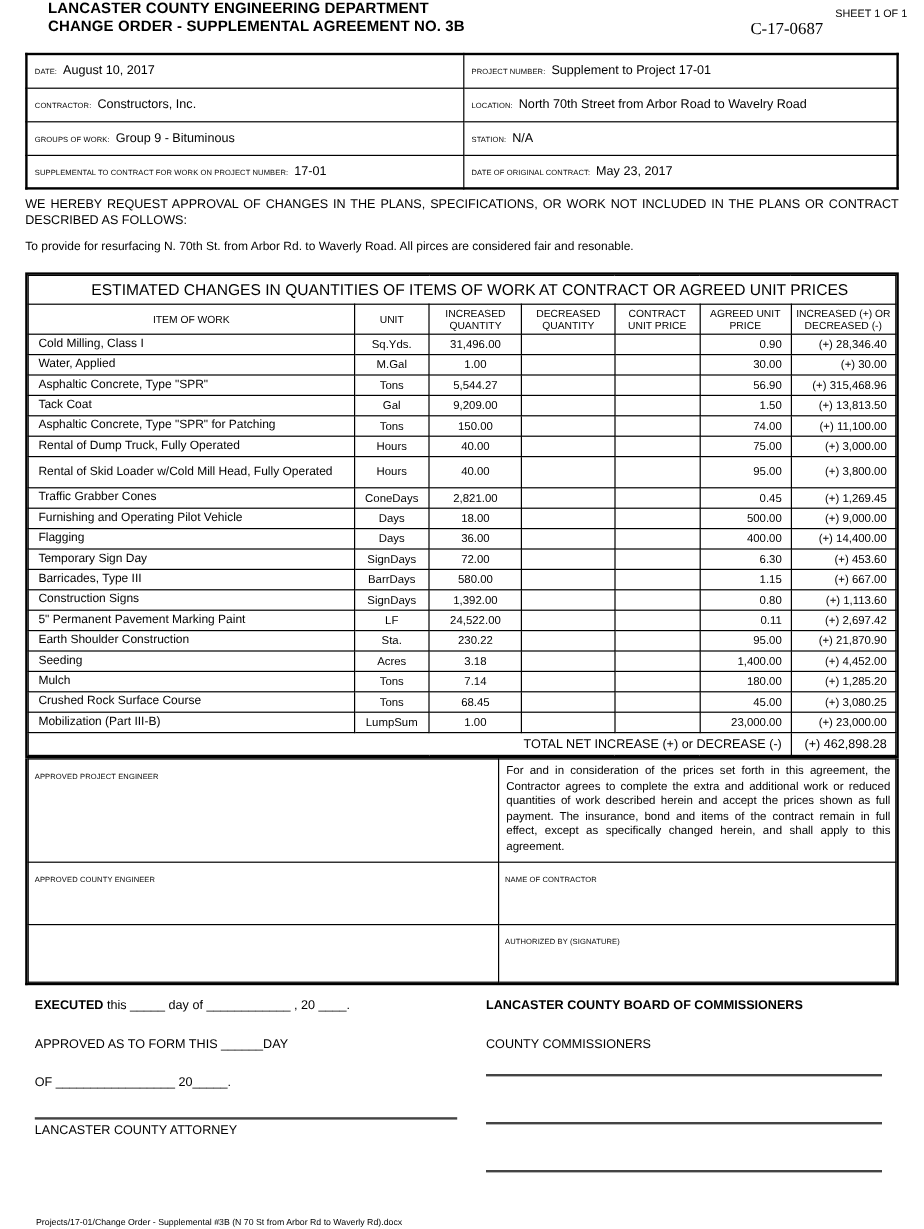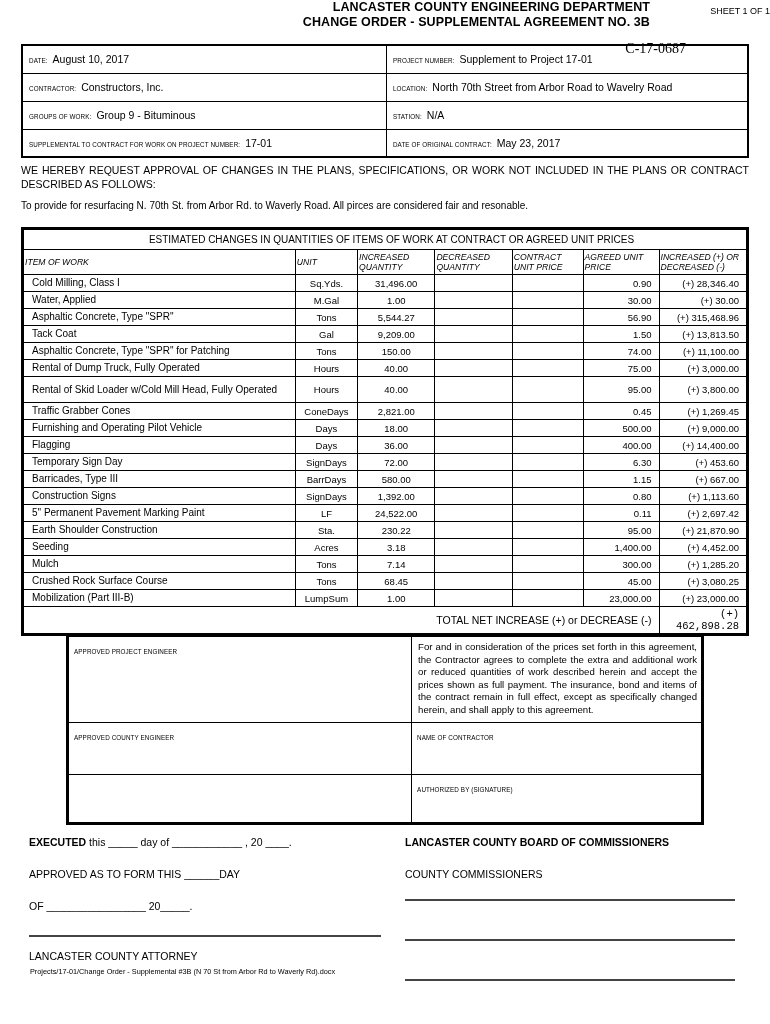--- a/index.html
+++ b/index.html
@@ -9,82 +9,82 @@
     background:#ffffff;
     font-family:"Liberation Sans", sans-serif;
     color:#000;
     position:relative;
     overflow:hidden;
   }
   .page { position:relative; width:770px; height:1024px; padding:0; }
 
   
   .hdr { position:relative; height:44px; }
-  .hdr-titles { text-align:right; padding-left:40px; padding-right:120px; }
+  .hdr-titles { text-align:left; padding-left:40px; padding-right:120px; }
   .hdr-titles div { font-weight:bold; font-size:12.5px; letter-spacing:.1px; line-height:15px; }
   .hdr-co {
     position:absolute; right:84px; top:17px;
-    font-family:"Liberation Serif", serif; font-size:14px;margin-top:24px;
+    font-family:"Liberation Serif", serif; font-size:14px;
   }
-  .hdr-sheet { position:absolute; right:0; top:6px; font-size:9px; }
+  .hdr-sheet { position:absolute; right:14px; top:6px; font-size:9px; }
 
   
   .infobox { width:728px; margin:0 auto; border:2px solid #000; border-collapse:collapse; }
   .infobox td {
     border:1px solid #000; height:28px; padding:3px 6px 2px 6px; vertical-align:top;
   }
   .infobox td.l { width:50.2%; }
   .lbl { font-size:6.3px; letter-spacing:.1px; }
   .val { font-size:10.5px; margin-left:5px; }
 
   
   .para { width:728px; margin:6px auto 16px auto; }
   .para p.req { font-size:10.5px; line-height:13.5px; text-align:justify; margin:0; }
   .para p.desc { font-size:10px; margin:9px 0 0 0; }
 
   
   .tblwrap { width:728px; margin:10px auto 0 auto; border:2px solid #000; }
   table.main { width:100%; border-collapse:collapse; }
   table.main td, table.main th { border:1px solid #000; font-weight:normal; }
-  .caption { text-align:center; font-size:10px; padding:4px 0 4px 13px; }
-  .colhead { font-size:8.6px; line-height:10px; padding:2px 1px;font-style:italic; }
+  .caption { text-align:center; font-size:13px; padding:4px 0 4px 13px; }
+  .colhead { text-align:center; font-size:8.6px; line-height:10px; padding:2px 1px; }
   td.item { font-size:10px; padding:1px 4px 1px 8px; line-height:11.5px; }
   td.unit { text-align:center; font-size:9.5px; }
   td.num  { text-align:center; font-size:9.5px; }
   td.right{ text-align:right; font-size:9.5px; padding-right:7px; }
   td.blank{ }
   tr.datarow td { height:17px; }
   tr.tall td { height:26px; }
   td.totlabel { text-align:right; font-size:10.5px; font-weight:bold; padding:3px 7px 3px 0; }
-  td.totval { text-align:right; font-size:10.5px; font-weight:bold; padding-right:7px;font-family:Liberation Mono, monospace; }
+  td.totval { text-align:right; font-size:10.5px; font-weight:bold; padding-right:7px; }
 
   
   col.c1 { width:37.6%; } col.c2 { width:8.6%; } col.c3 { width:10.7%; }
   col.c4 { width:10.7%; } col.c5 { width:9.8%; } col.c6 { width:10.5%; }
   col.c7 { width:12.1%; }
 
   
-  .sigwrap { width:638px; margin:0 auto; border:2px solid #000; border-top:none; }
+  .sigwrap { width:728px; margin:0 auto; border:2px solid #000; border-top:none; }
   table.sig { width:100%; border-collapse:collapse; }
   table.sig td { border:1px solid #000; vertical-align:top; padding:3px 5px; }
   td.sigL { width:54.2%; }
   .siglbl { font-size:6.3px; letter-spacing:.1px; }
   .consid { font-size:9.6px; line-height:12.6px; text-align:justify; padding:4px 4px 4px 6px; }
 
   
   .exec { width:728px; margin:10px auto 0 auto; position:relative; height:120px; }
   .execL { position:absolute; left:8px; top:0; width:360px; }
   .execR { position:absolute; left:384px; top:0; width:330px; }
   .execL .ln, .execR .ln { font-size:10.5px; line-height:14px; margin-bottom:18px; }
   .b { font-weight:bold; }
   .rule { border-top:2px solid #444; margin-top:4px; }
-  .attorney { font-size:10.5px; margin-top:13px; }
+  .attorney { font-size:10.5px; margin-top:3px; }
   .rrule { border-top:2px solid #444; width:330px; }
 
-  .footpath { position:absolute; left:30px; top:967px; font-size:7.3px; }
+  .footpath { position:absolute; left:30px; top:1014px; font-size:7.3px; }
 </style>
 </head>
 <body>
 
 <div class="page">
 
   <div class="hdr">
     <div class="hdr-titles">
       <div>LANCASTER COUNTY ENGINEERING DEPARTMENT</div>
       <div>CHANGE ORDER - SUPPLEMENTAL AGREEMENT NO. 3B</div>
@@ -302,21 +302,21 @@
             <td class="blank"></td>
             <td class="right">1,400.00</td>
             <td class="right">(+) 4,452.00</td>
           </tr>
           <tr class="datarow">
             <td class="item">Mulch</td>
             <td class="unit">Tons</td>
             <td class="num">7.14</td>
             <td class="blank"></td>
             <td class="blank"></td>
-            <td class="right">300.00</td>
+            <td class="right">180.00</td>
             <td class="right">(+) 1,285.20</td>
           </tr>
           <tr class="datarow">
             <td class="item">Crushed Rock Surface Course</td>
             <td class="unit">Tons</td>
             <td class="num">68.45</td>
             <td class="blank"></td>
             <td class="blank"></td>
             <td class="right">45.00</td>
             <td class="right">(+) 3,080.25</td>

